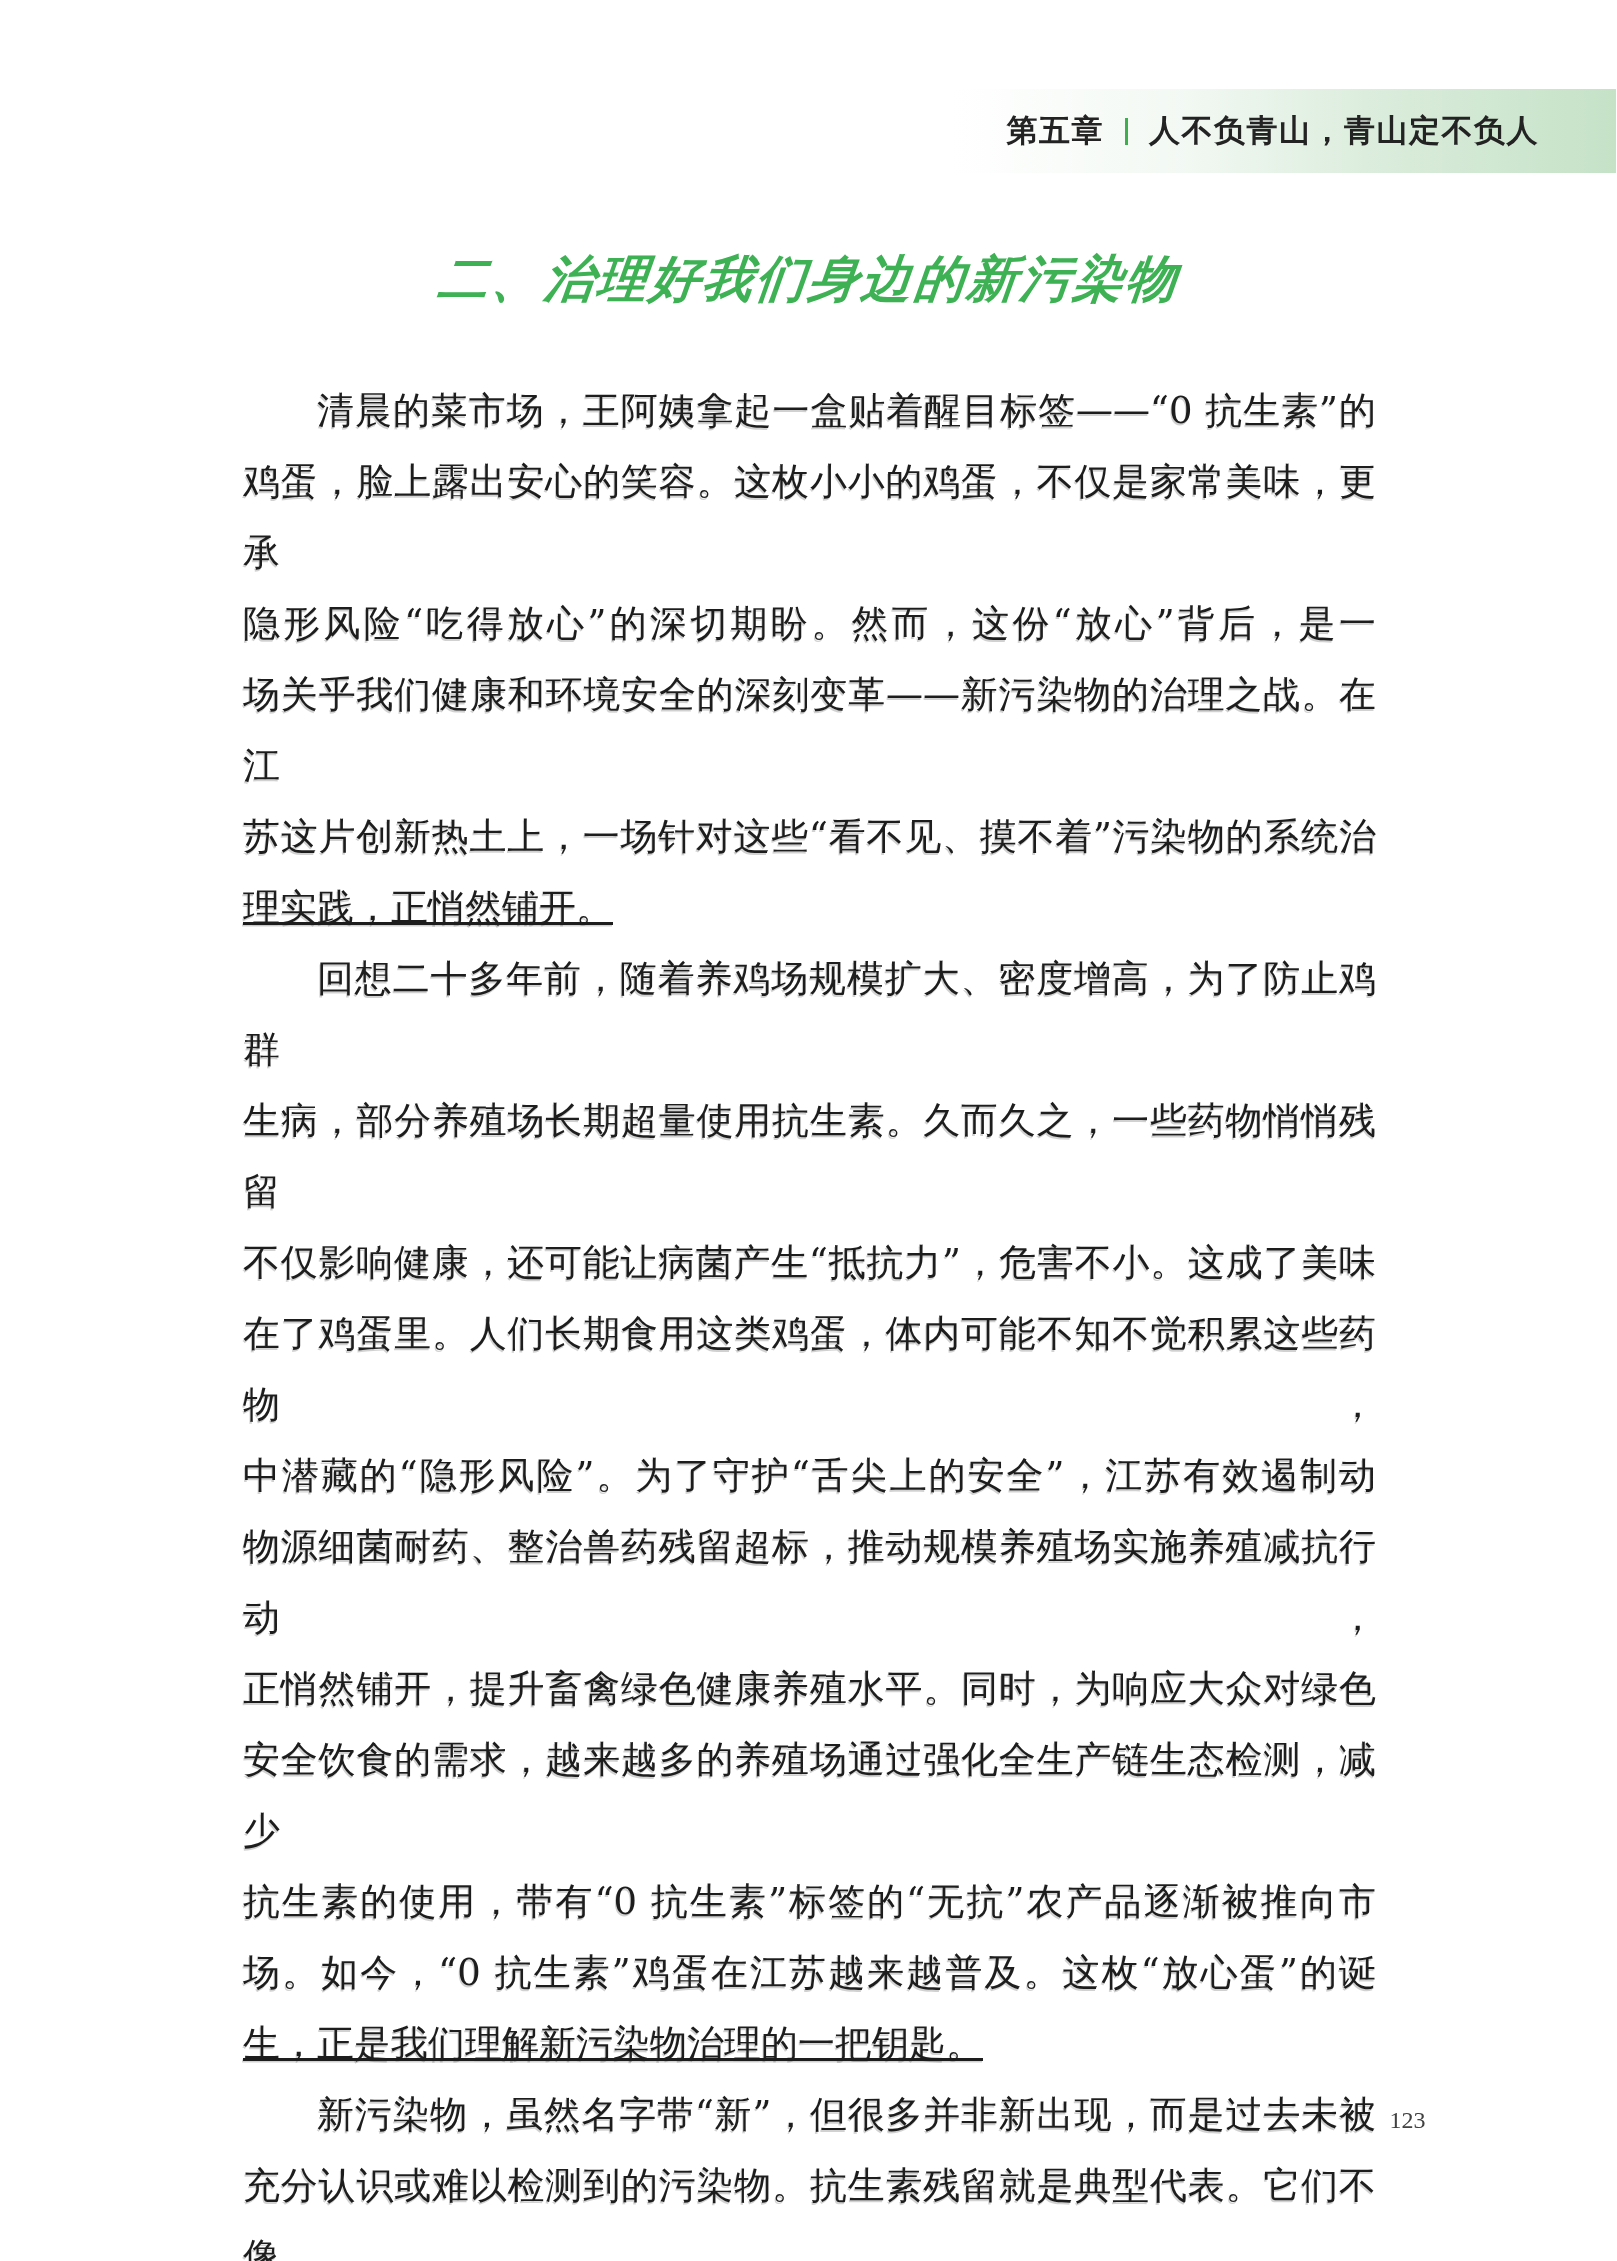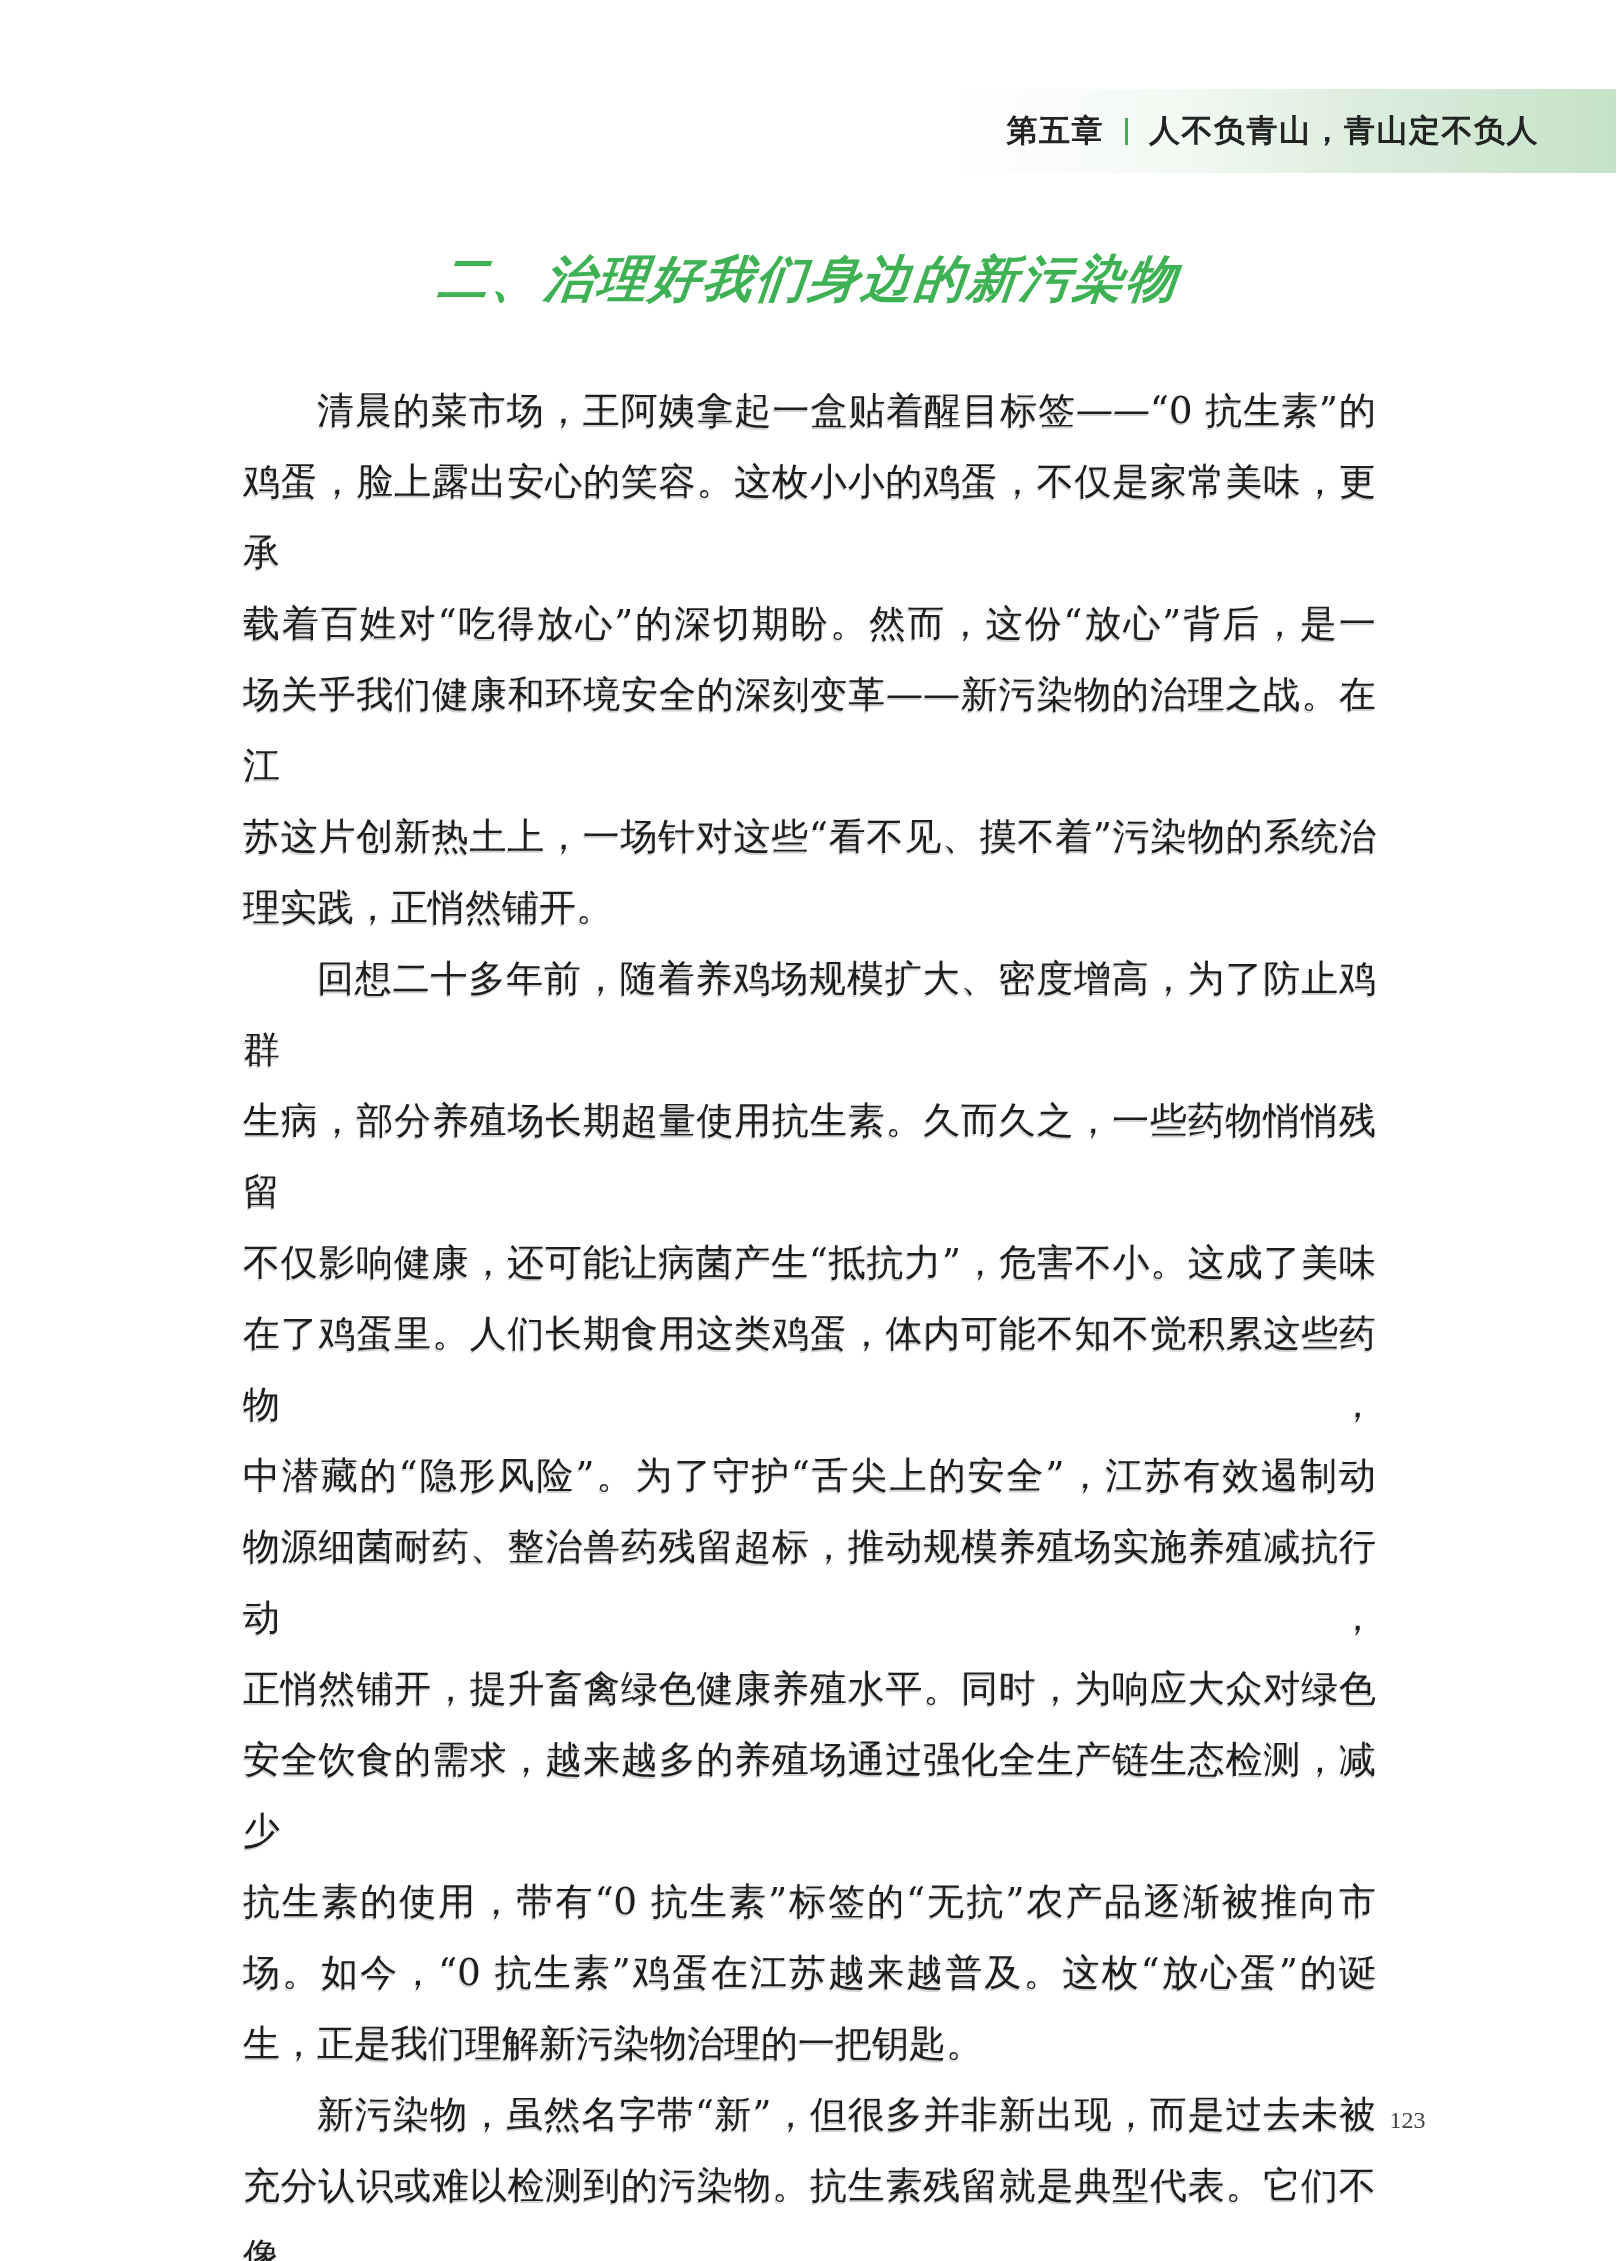--- a/index.html
+++ b/index.html
@@ -74,21 +74,21 @@
     color:#1d1d1d;
     text-shadow:-1px 1.5px 0 rgba(0,0,0,0.18);
   }
   .line{
     text-align:justify;
     text-align-last:justify;
     text-justify:inter-ideograph;
     white-space:normal;
   }
   .line.indent{ text-indent:2em; }
-  .line.end{ text-align-last:left; }
+  .line.end{ text-align-last:left;text-decoration:underline; }
 
   
   .page-number{
     position:absolute;
     top:2107px;
     left:1376px;
     width:63px;
     text-align:center;
     font-family:Liberation Serif, serif;
     font-size:24px;
@@ -104,21 +104,21 @@
     <span class="header-text">第五章</span>
     <span class="header-divider"></span>
     <span class="header-text">人不负青山，青山定不负人</span>
   </div>
 
   <div class="page-title">二、治理好我们身边的新污染物</div>
 
   <div class="body-text">
     <div class="line indent">清晨的菜市场，王阿姨拿起一盒贴着醒目标签——“0 抗生素”的</div>
     <div class="line">鸡蛋，脸上露出安心的笑容。这枚小小的鸡蛋，不仅是家常美味，更承</div>
-    <div class="line">载着百姓对“吃得放心”的深切期盼。然而，这份“放心”背后，是一</div>
+    <div class="line">隐形风险“吃得放心”的深切期盼。然而，这份“放心”背后，是一</div>
     <div class="line">场关乎我们健康和环境安全的深刻变革——新污染物的治理之战。在江</div>
     <div class="line">苏这片创新热土上，一场针对这些“看不见、摸不着”污染物的系统治</div>
     <div class="line end">理实践，正悄然铺开。</div>
     <div class="line indent">回想二十多年前，随着养鸡场规模扩大、密度增高，为了防止鸡群</div>
     <div class="line">生病，部分养殖场长期超量使用抗生素。久而久之，一些药物悄悄残留</div>
     <div class="line">不仅影响健康，还可能让病菌产生“抵抗力”，危害不小。这成了美味</div>
     <div class="line">在了鸡蛋里。人们长期食用这类鸡蛋，体内可能不知不觉积累这些药物，</div>
     <div class="line">中潜藏的“隐形风险”。为了守护“舌尖上的安全”，江苏有效遏制动</div>
     <div class="line">物源细菌耐药、整治兽药残留超标，推动规模养殖场实施养殖减抗行动，</div>
     <div class="line">正悄然铺开，提升畜禽绿色健康养殖水平。同时，为响应大众对绿色</div>

